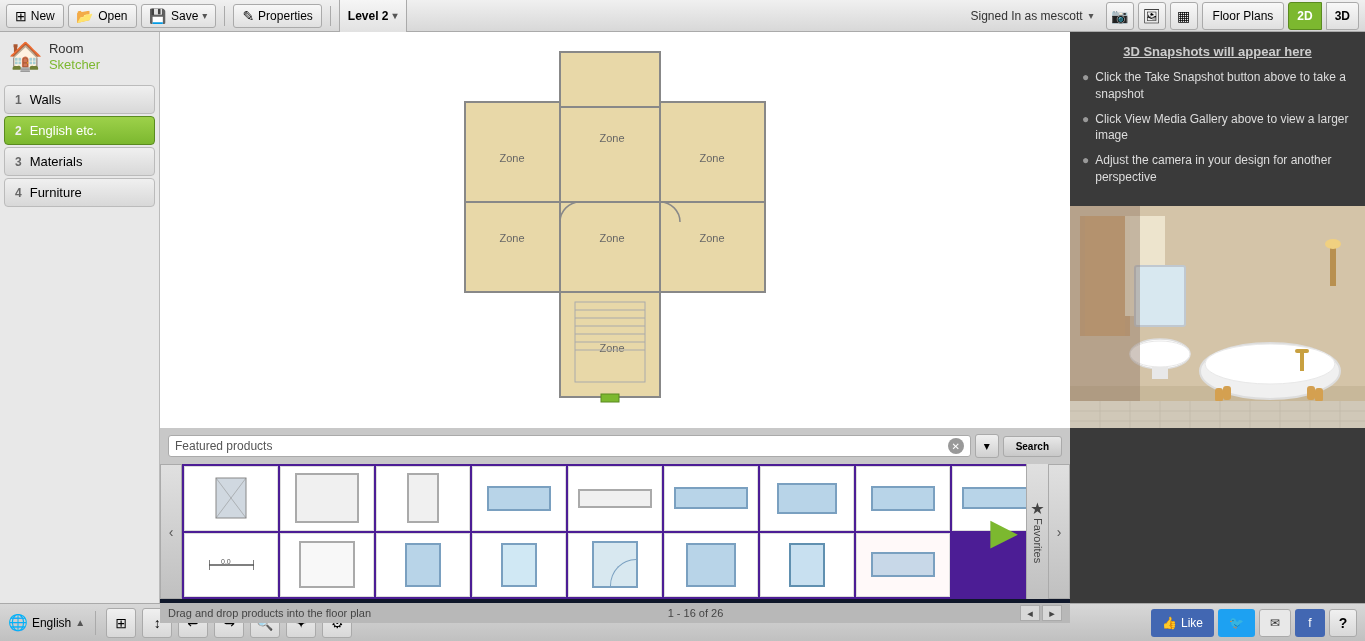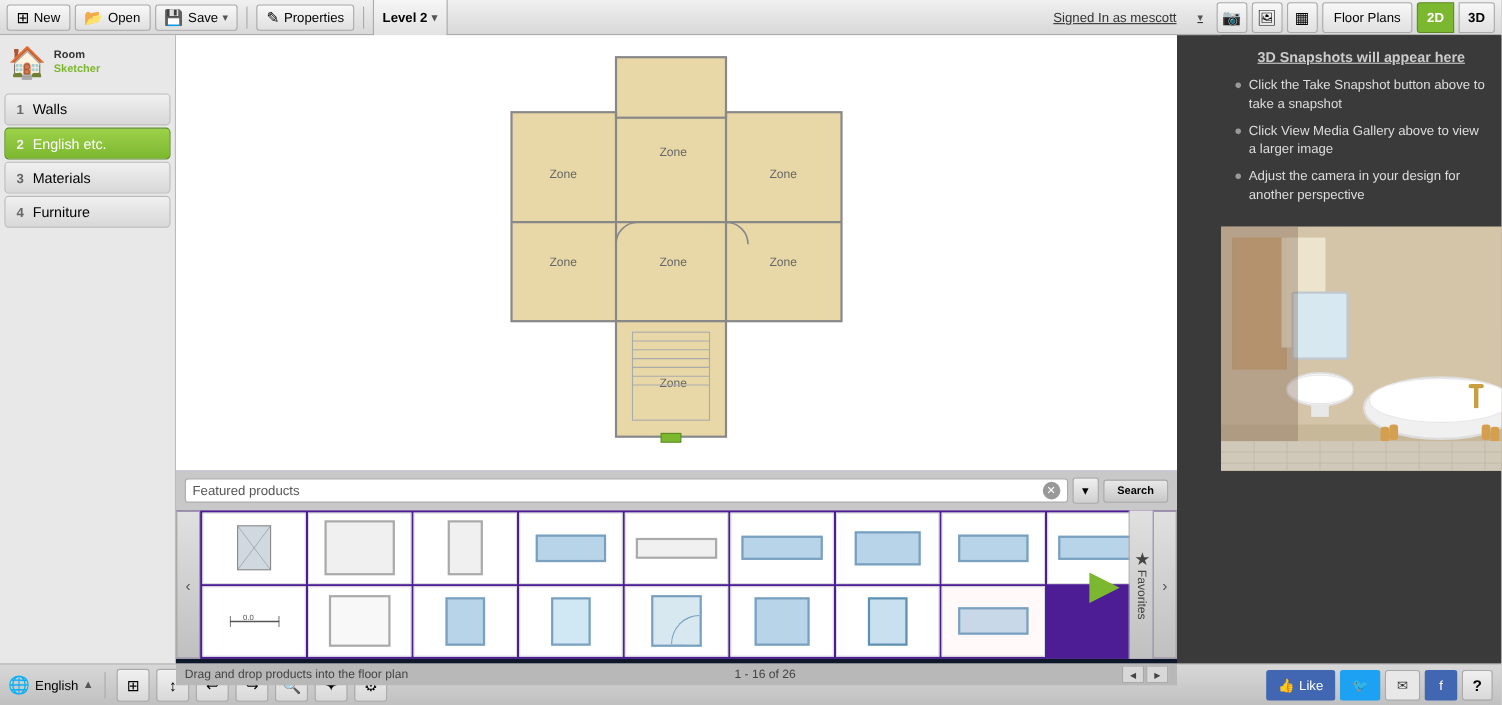--- a/index.html
+++ b/index.html
@@ -20,22 +20,22 @@
     .toolbar-icon { font-size: 14px; }
     .toolbar-sep { width: 1px; height: 20px; background: #aaa; margin: 0 4px; }
     #level-selector {
       display: flex; align-items: center; gap: 4px;
       background: linear-gradient(to bottom, #f8f8f8, #e0e0e0);
       border: 1px solid #aaa; border-radius: 3px; padding: 2px 8px;
       font-size: 12px; font-weight: bold; cursor: pointer; height: 41px;
     }
     .chevron { font-size: 10px; color: #555; }
     #signed-in {
-      margin-left: auto; display: flex; align-items: center; gap: 19px;
-      font-size: 12px; color: #333; cursor: pointer; text-decoration: underline;
+      margin-left: auto; display: flex; align-items: center; gap: 6px;
+      font-size: 12px; color: #333; cursor: pointer;
     }
     #right-toolbar-btns { display: flex; gap: 4px; margin-left: 8px; }
     .icon-btn {
       width: 28px; height: 28px; display: flex; align-items: center; justify-content: center;
       background: linear-gradient(to bottom, #f8f8f8, #e0e0e0);
       border: 1px solid #aaa; border-radius: 3px; cursor: pointer; font-size: 14px;
     }
     #floor-plans-btn {
       display: flex; align-items: center; gap: 4px;
       background: linear-gradient(to bottom, #f8f8f8, #e0e0e0);
@@ -62,21 +62,21 @@
     #left-panel {
       width: 160px; min-width: 160px;
       background: #e8e8e8; border-right: 1px solid #bbb;
       display: flex; flex-direction: column;
     }
     #logo-area {
       display: flex; align-items: center; gap: 6px;
       padding: 8px; background: #e8e8e8;
     }
     .logo-icon { font-size: 28px; }
-    .logo-text { font-size: 10px; font-weight: bold; color: #333; line-height: 1.2; }
+    .logo-text { font-size: 13px; font-weight: normal; color: #333; line-height: 1.2; }
     .logo-text span { color: #7cb82f; }
     #category-list { display: flex; flex-direction: column; gap: 2px; padding: 4px; }
     .category-item {
       display: flex; align-items: center; gap: 8px;
       padding: 6px 10px; border-radius: 4px; cursor: pointer;
       background: linear-gradient(to bottom, #f0f0f0, #d8d8d8);
       border: 1px solid #bbb; font-size: 13px;
     }
     .category-item.active {
       background: linear-gradient(to bottom, #9dd14a, #7cb82f);
@@ -89,21 +89,21 @@
     #canvas-area {
       flex: 1; background: white; position: relative; overflow: hidden;
     }
     #floor-plan-svg {
       position: absolute; top: 10px; left: 50%; transform: translateX(-50%);
     }
 
     
     #right-panel {
       width: 295px; min-width: 295px;
-      background: #3a3a3a; display: flex; flex-direction: column; padding-left: 40px;
+      background: #3a3a3a; display: flex; flex-direction: column;
     }
     #snapshot-panel {
       background: #3a3a3a; padding: 12px; color: #ddd; flex: 0 0 auto;
     }
     #snapshot-title {
       font-size: 13px; font-weight: bold; color: #ccc;
       text-decoration: underline; text-align: center; margin-bottom: 10px;
     }
     .snapshot-bullet { display: flex; gap: 6px; margin-bottom: 8px; font-size: 12px; line-height: 1.4; }
     .bullet-dot { color: #999; flex-shrink: 0; }

